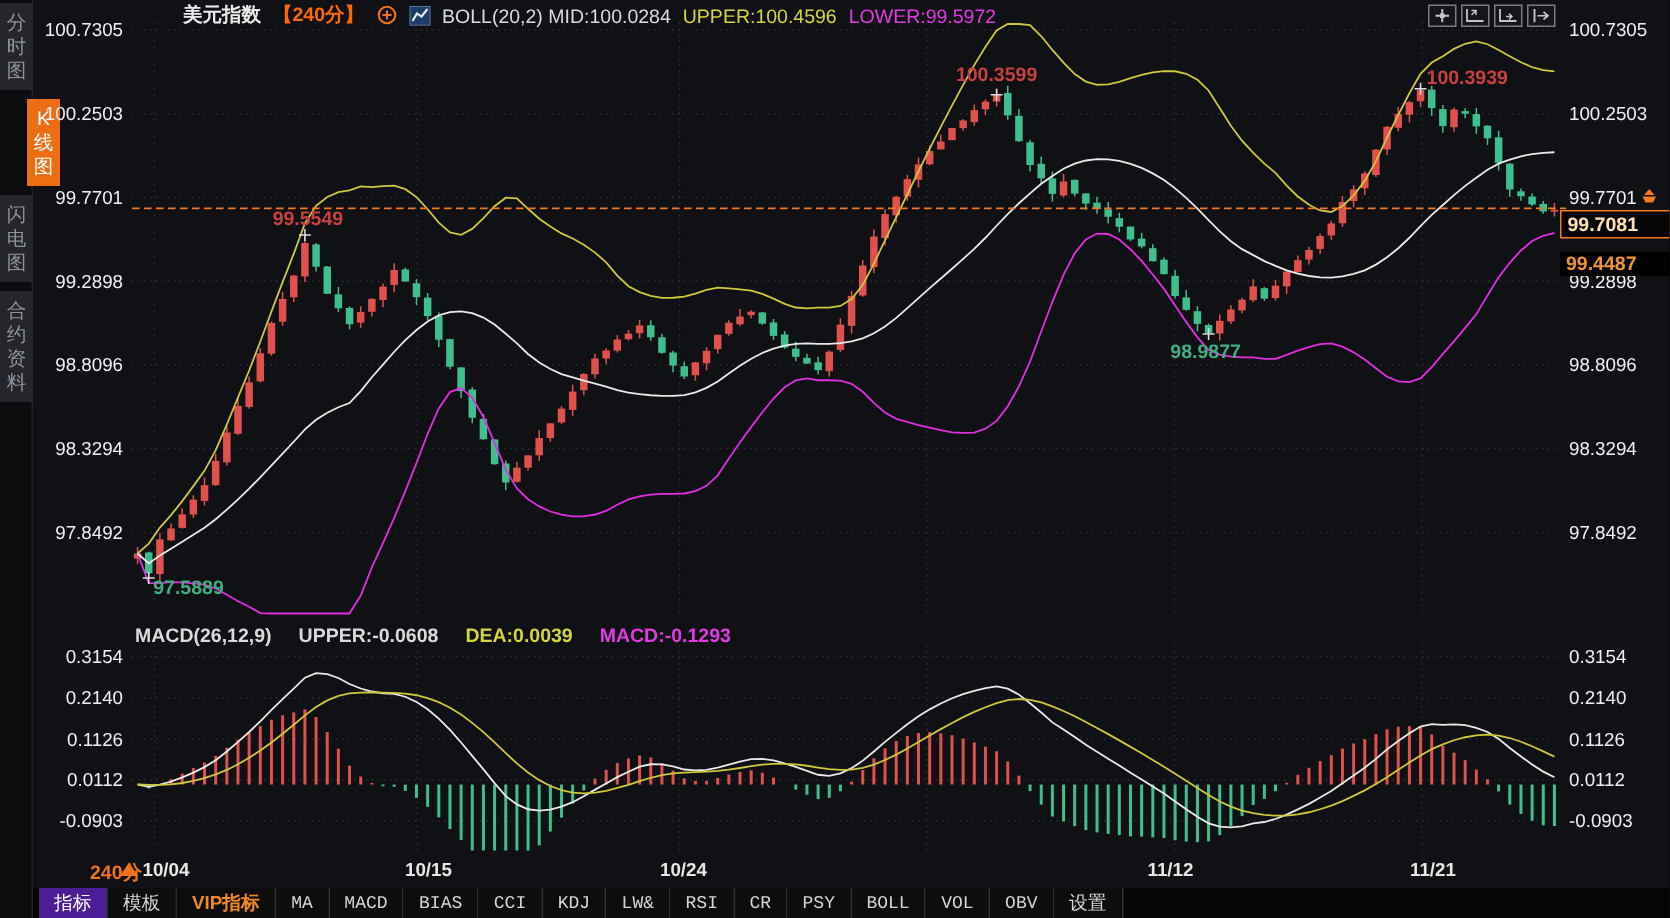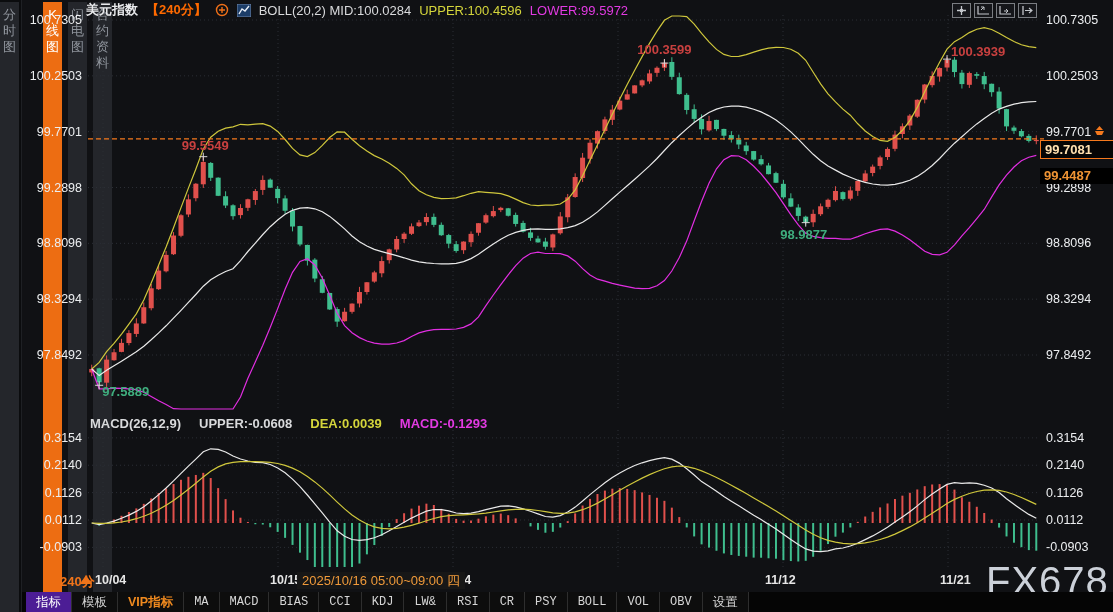--- a/index.html
+++ b/index.html
@@ -1,27 +1,27 @@
 <!DOCTYPE html>
 <html><head>
 <meta charset="utf-8">
 <style>
   html,body{margin:0;padding:0;background:#07080a;}
   #app{position:relative;width:1113px;height:612px;background:#101114;overflow:hidden;
        font-family:"Liberation Sans",sans-serif;}
   
   #sidebar{position:absolute;left:0;top:0;width:22px;height:612px;background:#0b0c0e;
-           border-right:1px solid #1e2024;display:flex;flex-direction:row;gap:6px;padding-top:2px;box-sizing:border-box;}
+           border-right:1px solid #1e2024;display:flex;flex-direction:column;gap:6px;padding-top:2px;box-sizing:border-box;}
   .side-tab{width:22px;box-sizing:border-box;padding:5px 3px;background:#24262b;color:#8f949c;
             font-size:13px;line-height:16px;text-align:center;word-break:break-all;cursor:pointer;}
   .side-tab.active{background:#ed6d12;color:#fff;margin-left:18px;}
   
   #hdr{position:absolute;left:86px;top:2px;height:16px;display:flex;align-items:center;gap:8px;
        font-size:13px;white-space:nowrap;z-index:4;}
-  .t-white{color:#e9eaec;font-weight:bold;}
+  .t-white{color:#e9eaec;font-weight:bold;margin-left:36px;}
   .t-orange{color:#ff6a00;font-weight:bold;}
   .t-plain{color:#d9dadc;}
   .t-upper{color:#d4d53b;}
   .t-lower{color:#e23ae2;}
   #tricons{position:absolute;left:952px;top:3px;display:flex;gap:3px;z-index:4;}
   .ticon{width:17px;height:13px;border:1px solid #7a7d82;display:flex;align-items:center;justify-content:center;
          background:#15161a;cursor:pointer;}
   
   .ylab{position:absolute;width:58px;font-size:12.5px;color:#eceef0;z-index:3;}
   .ylab.left{left:24px;text-align:right;}
@@ -582,30 +582,28 @@
   <div id="arrowIcon">
     <svg width="13" height="11">
         <path d="M6.5 0 L10 4 L3 4 Z" fill="#f5791d"></path>
         <path d="M2 5 L11 5 L9 9 L4 9 Z" fill="#f5791d"></path>
       </svg>
   </div>
 
   <div id="xaxis">
     <span id="periodLbl">240分</span>
     <span id="periodArrow"></span>
-    <span id="xtooltip">2025/10/16 05:00~09:00 四</span>
   <span class="xdate" style="left: 95px;">10/04</span>
       <span class="xdate" style="left: 270px;">10/15</span>
       <span class="xdate" style="left: 440px;">10/24</span>
       <span class="xdate" style="left: 594px; margin-top: 17px;">11/03</span>
       <span class="xdate" style="left: 765px;">11/12</span>
       <span class="xdate" style="left: 940px;">11/21</span>
     </div>
 
-  <div id="watermark">FX678</div>
 
   <div id="toolbarBg"></div>
   <div id="toolbar">
       <div class="tb active">指标</div>
       <div class="tb ">模板</div>
       <div class="tb vip">VIP指标</div>
       <div class="tb mono">MA</div>
       <div class="tb mono">MACD</div>
       <div class="tb mono">BIAS</div>
       <div class="tb mono">CCI</div>

